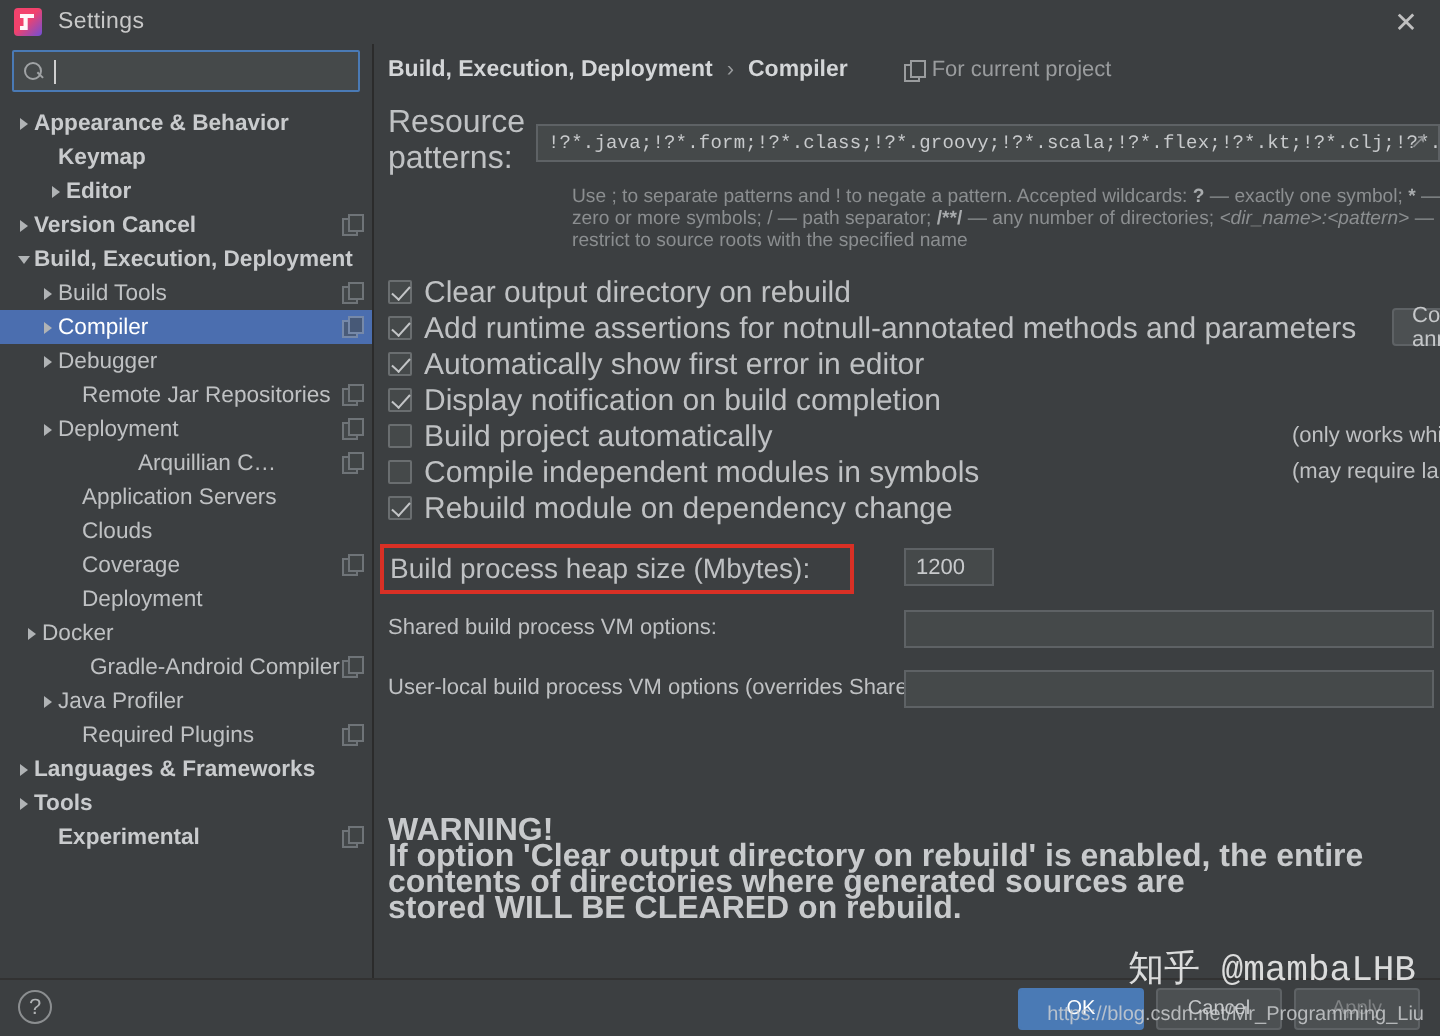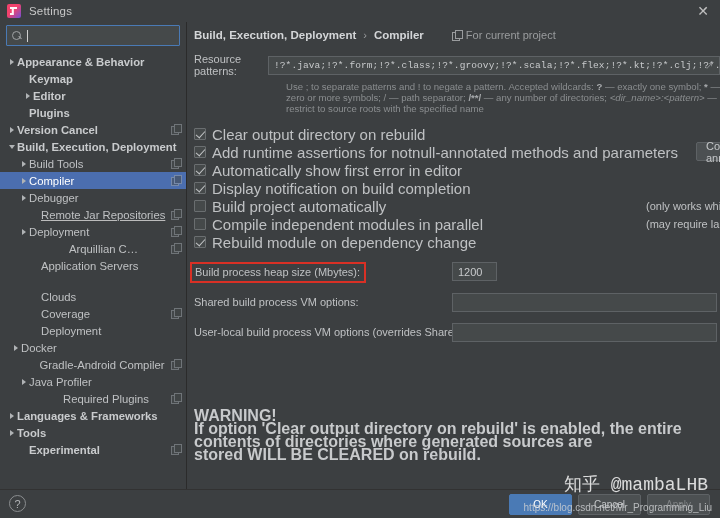--- a/index.html
+++ b/index.html
@@ -176,21 +176,21 @@
   .proj-icon::after {
     content: "";
     position: absolute; left: 3px; top: 0; width: 6px; height: 7px;
     border: 1px solid #9a9c9e; background: #3c3f41;
   }
 
   .row-rp {
     display: flex; align-items: center;
     margin: 12px 0 0 6px;
   }
-  .rp-label { font-size: 11px; color: #bfc1c3; width: 88px; }
+  .rp-label { font-size: 16px; color: #bfc1c3; width: 88px; }
   .rp-field {
     position: relative;
     width: 452px; height: 19px;
     background: #45494a;
     border: 1px solid #5e6265;
     display: flex; align-items: center;
   }
   .rp-value {
     font-family: "Liberation Mono", monospace;
     font-size: 9.5px; color: #c8cacc;
@@ -254,23 +254,23 @@
   }
 
   
   .heap-row {
     position: relative;
     display: flex; align-items: center;
     margin: 11px 0 0 6px;
     height: 20px;
   }
   .heap-label {
-    font-size: 11px; color: #bfc1c3;
+    font-size: 14px; color: #bfc1c3;
     border: 2px solid #d93025;
-    padding: 2px 4px 3px 3px;
+    padding: 2px 20px 3px 3px;
     margin-left: -4px;
   }
   .heap-input {
     position: absolute; left: 258px; top: 0;
     width: 45px; height: 19px;
     background: #45494a; border: 1px solid #5e6265;
     color: #c8cacc; font-size: 11px;
     padding-left: 5px; outline: none;
     font-family: "Liberation Sans", sans-serif;
   }
@@ -371,24 +371,20 @@
           <span class="tree-label">Appearance &amp; Behavior</span>
         </div>
         <div class="tree-row bold" style="padding-left: 18px;">
           <span class="arrow"></span>
           <span class="tree-label">Keymap</span>
         </div>
         <div class="tree-row bold" style="padding-left: 22px;">
           <span class="arrow right"></span>
           <span class="tree-label">Editor</span>
         </div>
-        <div class="tree-row bold" style="padding-left: 18px;">
-          <span class="arrow"></span>
-          <span class="tree-label">Plugins</span>
-        </div>
         <div class="tree-row bold" style="padding-left: 6px;">
           <span class="arrow right"></span>
           <span class="tree-label">Version Cancel</span>
           <span class="copy-badge"></span>
         </div>
         <div class="tree-row bold" style="padding-left: 6px;">
           <span class="arrow down"></span>
           <span class="tree-label">Build, Execution, Deployment</span>
         </div>
         <div class="tree-row" style="padding-left: 18px;">
@@ -398,66 +394,66 @@
         </div>
         <div class="tree-row selected" style="padding-left: 18px;">
           <span class="arrow right"></span>
           <span class="tree-label">Compiler</span>
           <span class="copy-badge"></span>
         </div>
         <div class="tree-row" style="padding-left: 18px;">
           <span class="arrow right"></span>
           <span class="tree-label">Debugger</span>
         </div>
-        <div class="tree-row" style="padding-left: 30px; text-decoration: underline;">
+        <div class="tree-row" style="padding-left: 30px;">
           <span class="arrow"></span>
           <span class="tree-label">Remote Jar Repositories</span>
           <span class="copy-badge"></span>
         </div>
         <div class="tree-row" style="padding-left: 18px;">
           <span class="arrow right"></span>
           <span class="tree-label">Deployment</span>
           <span class="copy-badge"></span>
         </div>
         <div class="tree-row" style="padding-left: 30px; gap: 28px;">
           <span class="arrow"></span>
           <span class="tree-label">Arquillian Containers</span>
           <span class="copy-badge"></span>
         </div>
         <div class="tree-row" style="padding-left: 30px;">
           <span class="arrow"></span>
           <span class="tree-label">Application Servers</span>
         </div>
-        <div class="tree-row" style="padding-left: 30px; margin-top: 14px;">
+        <div class="tree-row" style="padding-left: 30px;">
           <span class="arrow"></span>
           <span class="tree-label">Clouds</span>
         </div>
         <div class="tree-row" style="padding-left: 30px;">
           <span class="arrow"></span>
           <span class="tree-label">Coverage</span>
           <span class="copy-badge"></span>
         </div>
         <div class="tree-row" style="padding-left: 30px;">
           <span class="arrow"></span>
           <span class="tree-label">Deployment</span>
         </div>
         <div class="tree-row" style="padding-left: 10px;">
           <span class="arrow right"></span>
           <span class="tree-label">Docker</span>
         </div>
-        <div class="tree-row" style="padding-left: 22px; text-align: center;">
+        <div class="tree-row" style="padding-left: 34px;">
           <span class="arrow"></span>
           <span class="tree-label">Gradle-Android Compiler</span>
           <span class="copy-badge"></span>
         </div>
         <div class="tree-row" style="padding-left: 18px;">
           <span class="arrow right"></span>
           <span class="tree-label">Java Profiler</span>
         </div>
-        <div class="tree-row" style="padding-left: 30px; text-align: center;">
+        <div class="tree-row" style="padding-left: 30px;">
           <span class="arrow"></span>
           <span class="tree-label">Required Plugins</span>
           <span class="copy-badge"></span>
         </div>
         <div class="tree-row bold" style="padding-left: 6px;">
           <span class="arrow right"></span>
           <span class="tree-label">Languages &amp; Frameworks</span>
         </div>
         <div class="tree-row bold" style="padding-left: 6px;">
           <span class="arrow right"></span>
@@ -515,21 +511,21 @@
           <span class="cb checked"></span>
           <span class="cb-label">Display notification on build completion</span>
         </div>
         <div class="cb-row">
           <span class="cb"></span>
           <span class="cb-label">Build project automatically</span>
           <span class="cb-note">(only works while not running / debugging)</span>
         </div>
         <div class="cb-row">
           <span class="cb"></span>
-          <span class="cb-label">Compile independent modules in parallel</span>
+          <span class="cb-label">Compile independent modules in symbols</span>
           <span class="cb-note">(may require larger heap size)</span>
         </div>
         <div class="cb-row">
           <span class="cb checked"></span>
           <span class="cb-label">Rebuild module on dependency change</span>
         </div>
       </div>
 
     <div class="heap-row">
       <span class="heap-label">Build process heap size (Mbytes):</span>

